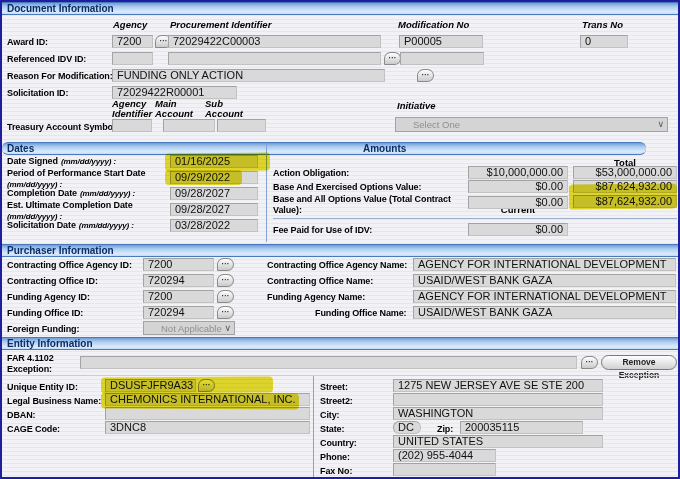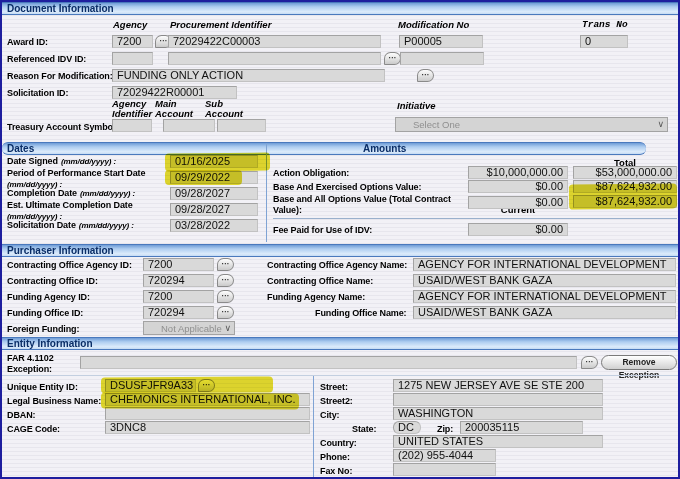--- a/index.html
+++ b/index.html
@@ -41,21 +41,21 @@
 
 <div class="page">
 
   <div class="hdr" style="left:2px;top:2px;width:676px;">
     <span>Document Information</span>
   </div>
 
   <div class="ital" style="left:113px;top:20px;">Agency</div>
   <div class="ital" style="left:170px;top:20px;">Procurement Identifier</div>
   <div class="ital" style="left:398px;top:20px;">Modification No</div>
-  <div class="ital" style="left:582px;top:20px;font-family:Liberation Mono, monospace;">Trans No</div>
+  <div class="ital" style="left:582px;top:20px;">Trans No</div>
 
   <div class="lbl" style="left:7px;top:37px;">Award ID:</div>
   <div class="fld" style="left:112px;top:35px;width:41px;">7200</div>
   <div class="ell" style="left:155px;top:35px;"><span>···</span></div>
   <div class="fld" style="left:168px;top:35px;width:213px;">72029422C00003</div>
   <div class="fld" style="left:399px;top:35px;width:84px;">P00005</div>
   <div class="fld" style="left:580px;top:35px;width:48px;">0</div>
 
   <div class="lbl" style="left:7px;top:54px;">Referenced IDV ID:</div>
   <div class="fld" style="left:112px;top:52px;width:41px;"></div>
@@ -188,21 +188,21 @@
 
   <div class="lbl" style="left:320px;top:382px;">Street:</div>
   <div class="fld" style="left:393px;top:379px;width:210px;">1275 NEW JERSEY AVE SE STE 200</div>
 
   <div class="lbl" style="left:320px;top:396px;">Street2:</div>
   <div class="fld" style="left:393px;top:393px;width:210px;"></div>
 
   <div class="lbl" style="left:320px;top:410px;">City:</div>
   <div class="fld" style="left:393px;top:407px;width:210px;">WASHINGTON</div>
 
-  <div class="lbl" style="left:320px;top:424px;margin-left:32px;">State:</div>
+  <div class="lbl" style="left:320px;top:424px;">State:</div>
   <div class="fld" style="left:393px;top:421px;width:28px;border-radius:6px;">DC</div>
   <div class="lbl" style="left:437px;top:424px;">Zip:</div>
   <div class="fld" style="left:460px;top:421px;width:123px;">200035115</div>
 
   <div class="lbl" style="left:320px;top:438px;">Country:</div>
   <div class="fld" style="left:393px;top:435px;width:210px;">UNITED STATES</div>
 
   <div class="lbl" style="left:320px;top:452px;">Phone:</div>
   <div class="fld" style="left:393px;top:449px;width:103px;">(202) 955-4044</div>
 

